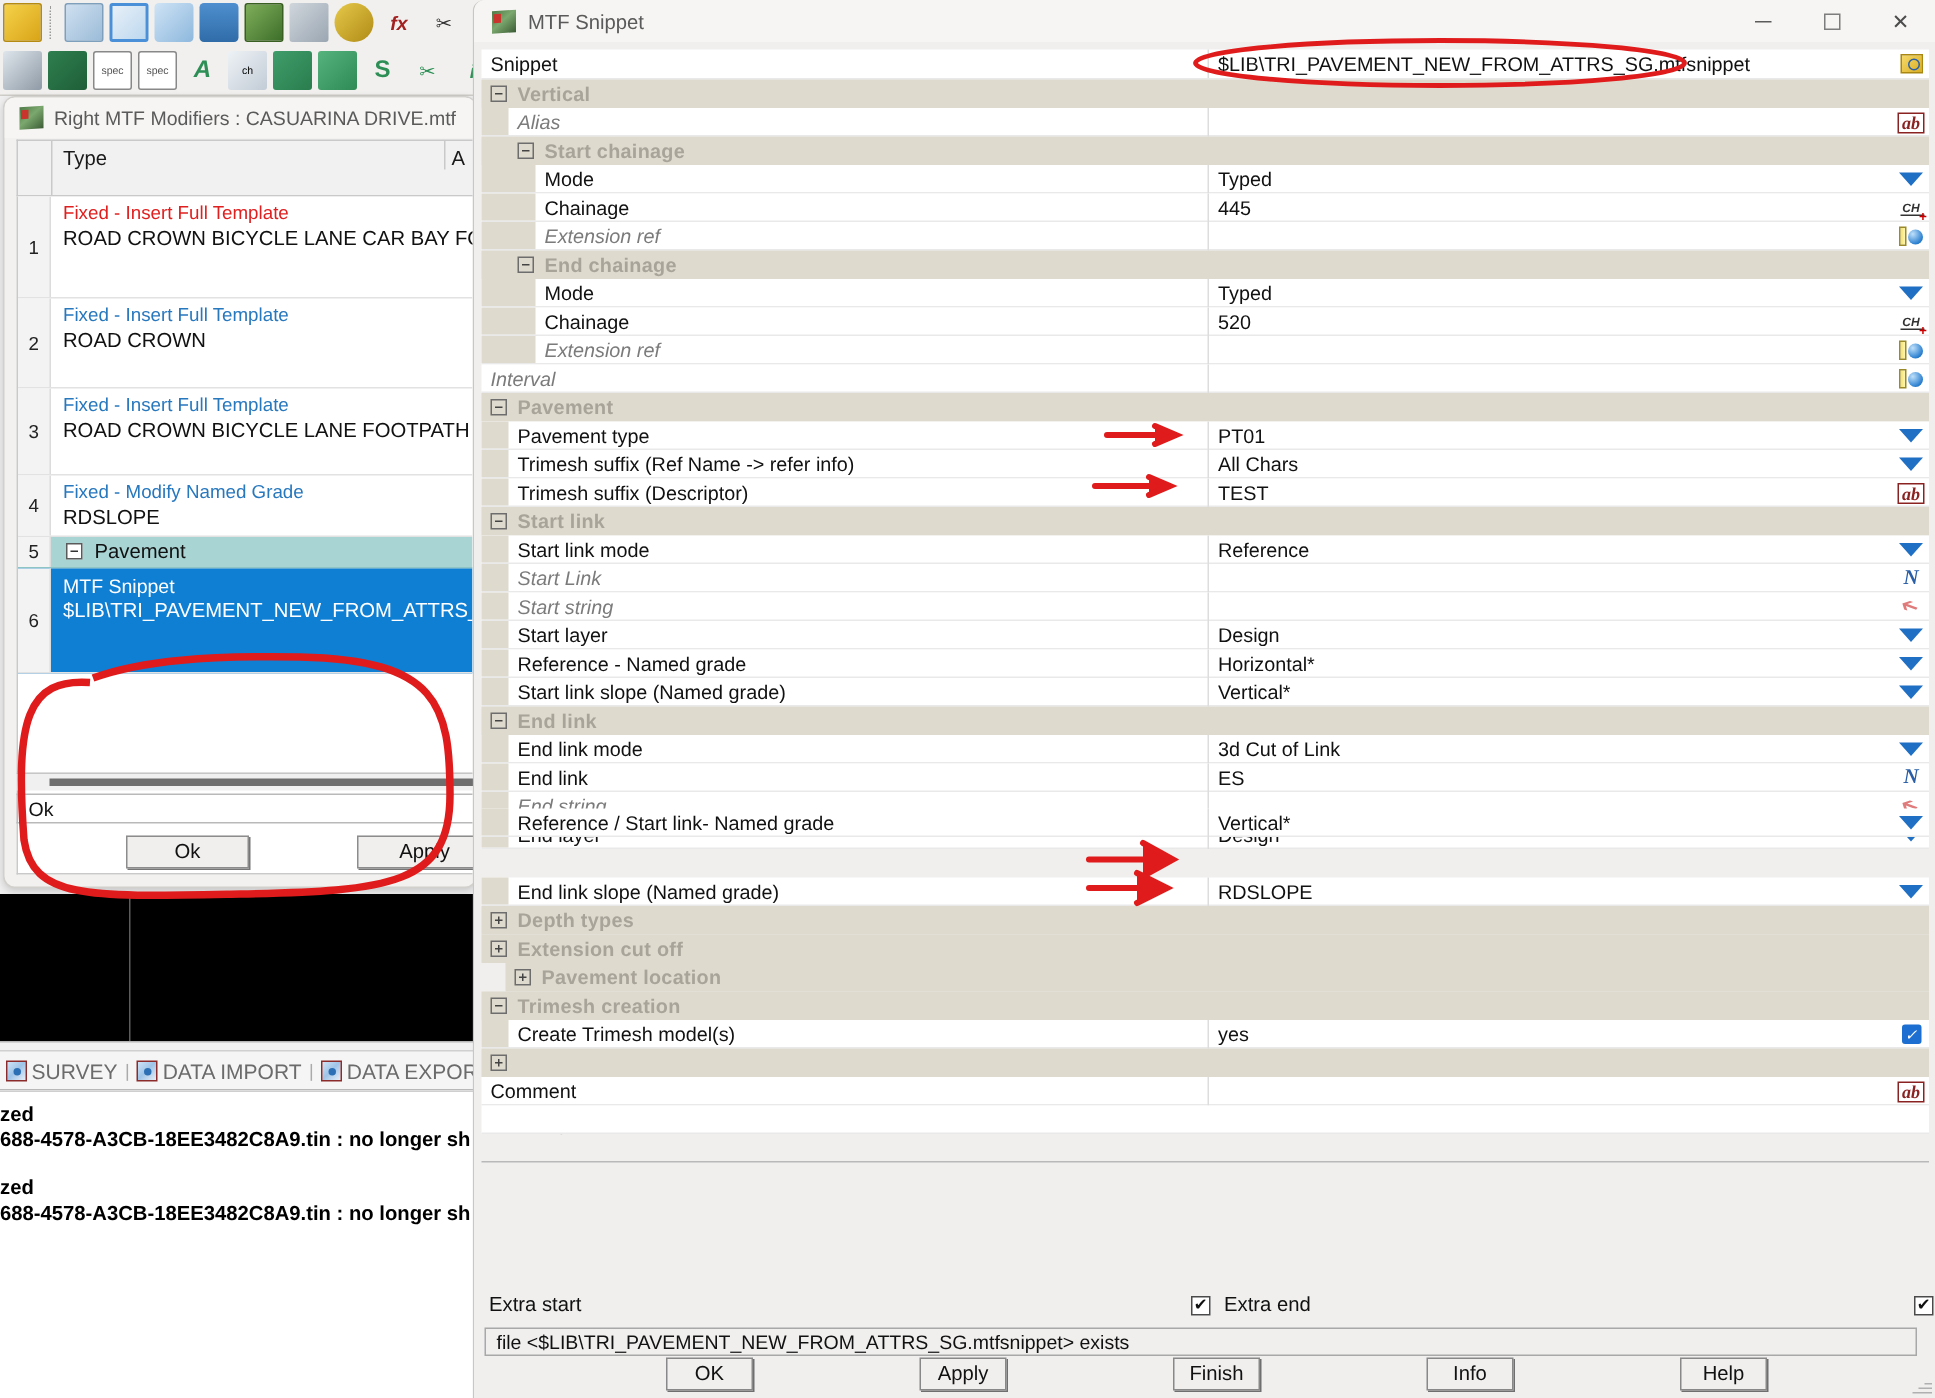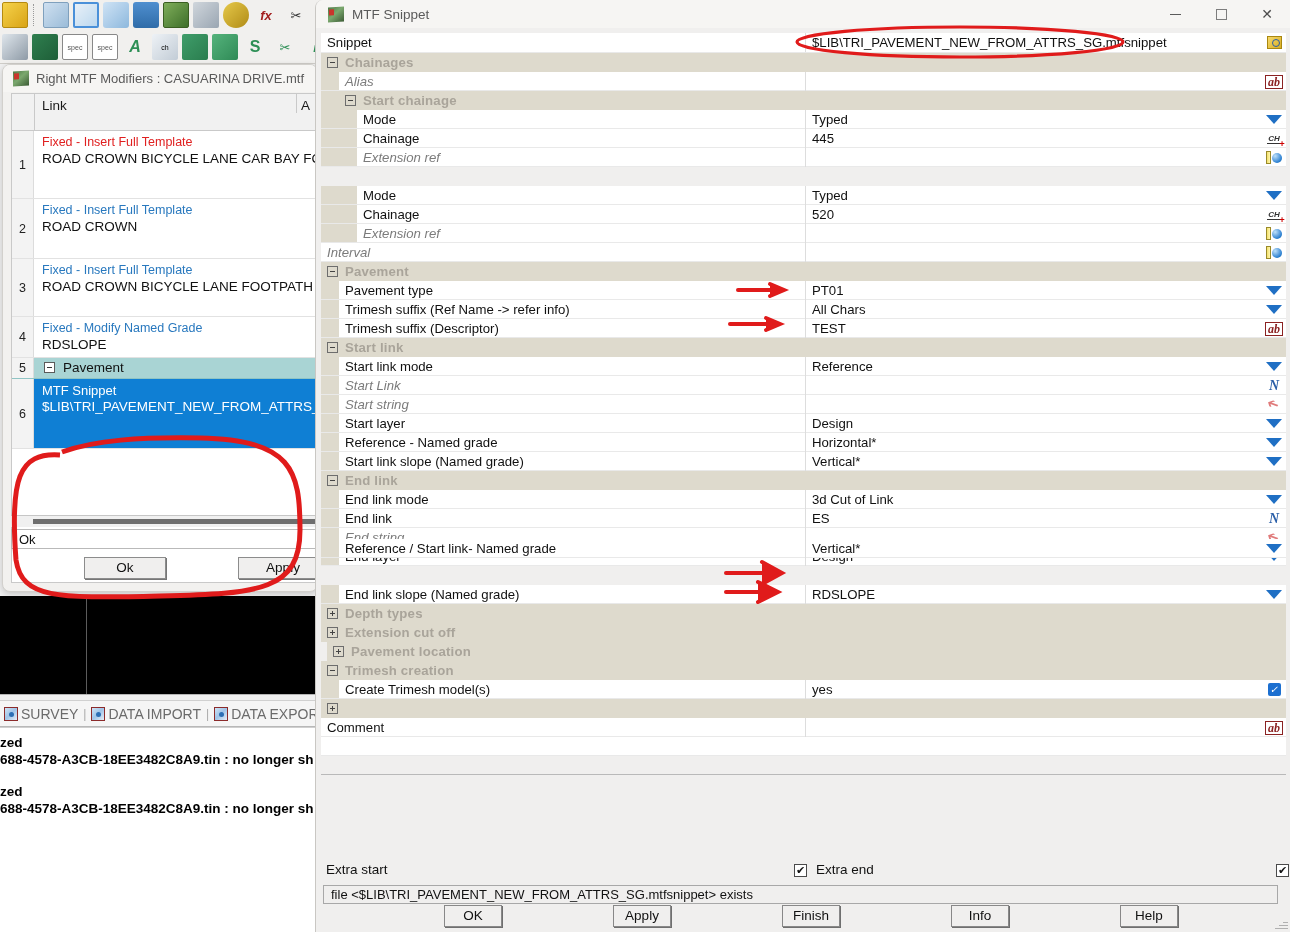--- a/index.html
+++ b/index.html
@@ -296,21 +296,21 @@
   </div>
 
   <div class="mod-dialog">
     <div class="mod-title">
       <span class="mod-ico"></span>
       <span>Right MTF Modifiers : CASUARINA DRIVE.mtf</span>
     </div>
 
     <div class="grid-head">
       <div class="gh-num"></div>
-      <div class="gh-type">Link</div>
+      <div class="gh-type">Type</div>
       <div class="gh-a">A</div>
     </div>
 
     <div class="grid-body">
       <div class="mrow" style="height:68px;">
         <div class="num">1</div>
         <div class="cell">
           <div class="kind red">Fixed - Insert Full Template</div>
           <div class="name">ROAD CROWN BICYCLE LANE CAR BAY FOOTPATH</div>
         </div>
@@ -384,21 +384,21 @@
       <div class="iconcell">
         <span style="width:15px;height:13px;background:linear-gradient(135deg,#f6d96a,#d9ae23);border:1px solid #a98710;position:relative;display:block;">
           <span style="position:absolute;left:4px;top:2px;width:8px;height:8px;border:1px solid #2a5fa8;border-radius:50%;"></span>
         </span>
       </div>
     </div>
 
     <div class="pg" style="top: 53px; height: 703px;">
         <div class="rowline r-grp" style="position: absolute; left: 0px; right: 0px; top: 0px; height: 19px;">
           <span class="exp2" style="left: 6px;"></span>
-          <span class="lblcell" style="left: 24px;">Chainages</span>
+          <span class="lblcell" style="left: 24px;">Vertical</span>
         </div>
         <div class="rowline r-white r-italic" style="position: absolute; left: 0px; right: 0px; top: 19px; height: 19px;">
           <span class="leftpad" style="width: 18px;"></span>
           <span class="lblcell" style="left: 24px;">Alias</span>
           <span class="valcell" style="border-left: 1px solid rgb(221, 221, 221);"></span>
           <span class="iconcell">
             <i class="ic-ab">ab</i>
           </span>
         </div>
         <div class="rowline r-grp" style="position: absolute; left: 0px; right: 0px; top: 38px; height: 19px;">
@@ -425,20 +425,24 @@
           <span class="leftpad" style="width: 36px;"></span>
           <span class="lblcell" style="left: 42px;">Extension ref</span>
           <span class="valcell" style="border-left: 1px solid rgb(221, 221, 221);"></span>
           <span class="iconcell">
             <i class="ic-ruler">
               <i class="rl"></i>
               <i class="gl"></i>
             </i>
           </span>
         </div>
+        <div class="rowline r-grp" style="position: absolute; left: 0px; right: 0px; top: 114px; height: 19px;">
+          <span class="exp2" style="left: 24px;"></span>
+          <span class="lblcell" style="left: 42px;">End  chainage</span>
+        </div>
         <div class="rowline r-white" style="position: absolute; left: 0px; right: 0px; top: 133px; height: 19px;">
           <span class="leftpad" style="width: 36px;"></span>
           <span class="lblcell" style="left: 42px;">Mode</span>
           <span class="valcell" style="border-left: 1px solid rgb(221, 221, 221);">Typed</span>
           <span class="iconcell">
             <i class="ic-dd"></i>
           </span>
         </div>
         <div class="rowline r-white" style="position: absolute; left: 0px; right: 0px; top: 152px; height: 19px;">
           <span class="leftpad" style="width: 36px;"></span>
@@ -602,21 +606,21 @@
           </span>
         </div>
         <div class="rowline r-grp" style="position: absolute; left: 0px; right: 0px; top: 551px; height: 19px;">
           <span class="exp2 plus" style="left: 6px;"></span>
           <span class="lblcell" style="left: 24px;">Depth types</span>
         </div>
         <div class="rowline r-grp" style="position: absolute; left: 0px; right: 0px; top: 570px; height: 19px;">
           <span class="exp2 plus" style="left: 6px;"></span>
           <span class="lblcell" style="left: 24px;">Extension cut off</span>
         </div>
-        <div class="rowline r-grp" style="position: absolute; left: 6px; right: 0px; top: 589px; height: 19px; padding-left: 40px;">
+        <div class="rowline r-grp" style="position: absolute; left: 16px; right: 0px; top: 589px; height: 19px; padding-left: 40px;">
           <span class="exp2 plus" style="left: 6px;"></span>
           <span class="lblcell" style="left: 24px;">Pavement location</span>
         </div>
         <div class="rowline r-grp" style="position: absolute; left: 0px; right: 0px; top: 608px; height: 19px;">
           <span class="exp2" style="left: 6px;"></span>
           <span class="lblcell" style="left: 24px;">Trimesh creation</span>
         </div>
         <div class="rowline r-white" style="position: absolute; left: 0px; right: 0px; top: 627px; height: 19px;">
           <span class="leftpad" style="width: 18px;"></span>
           <span class="lblcell" style="left: 24px;">Create Trimesh model(s)</span>

